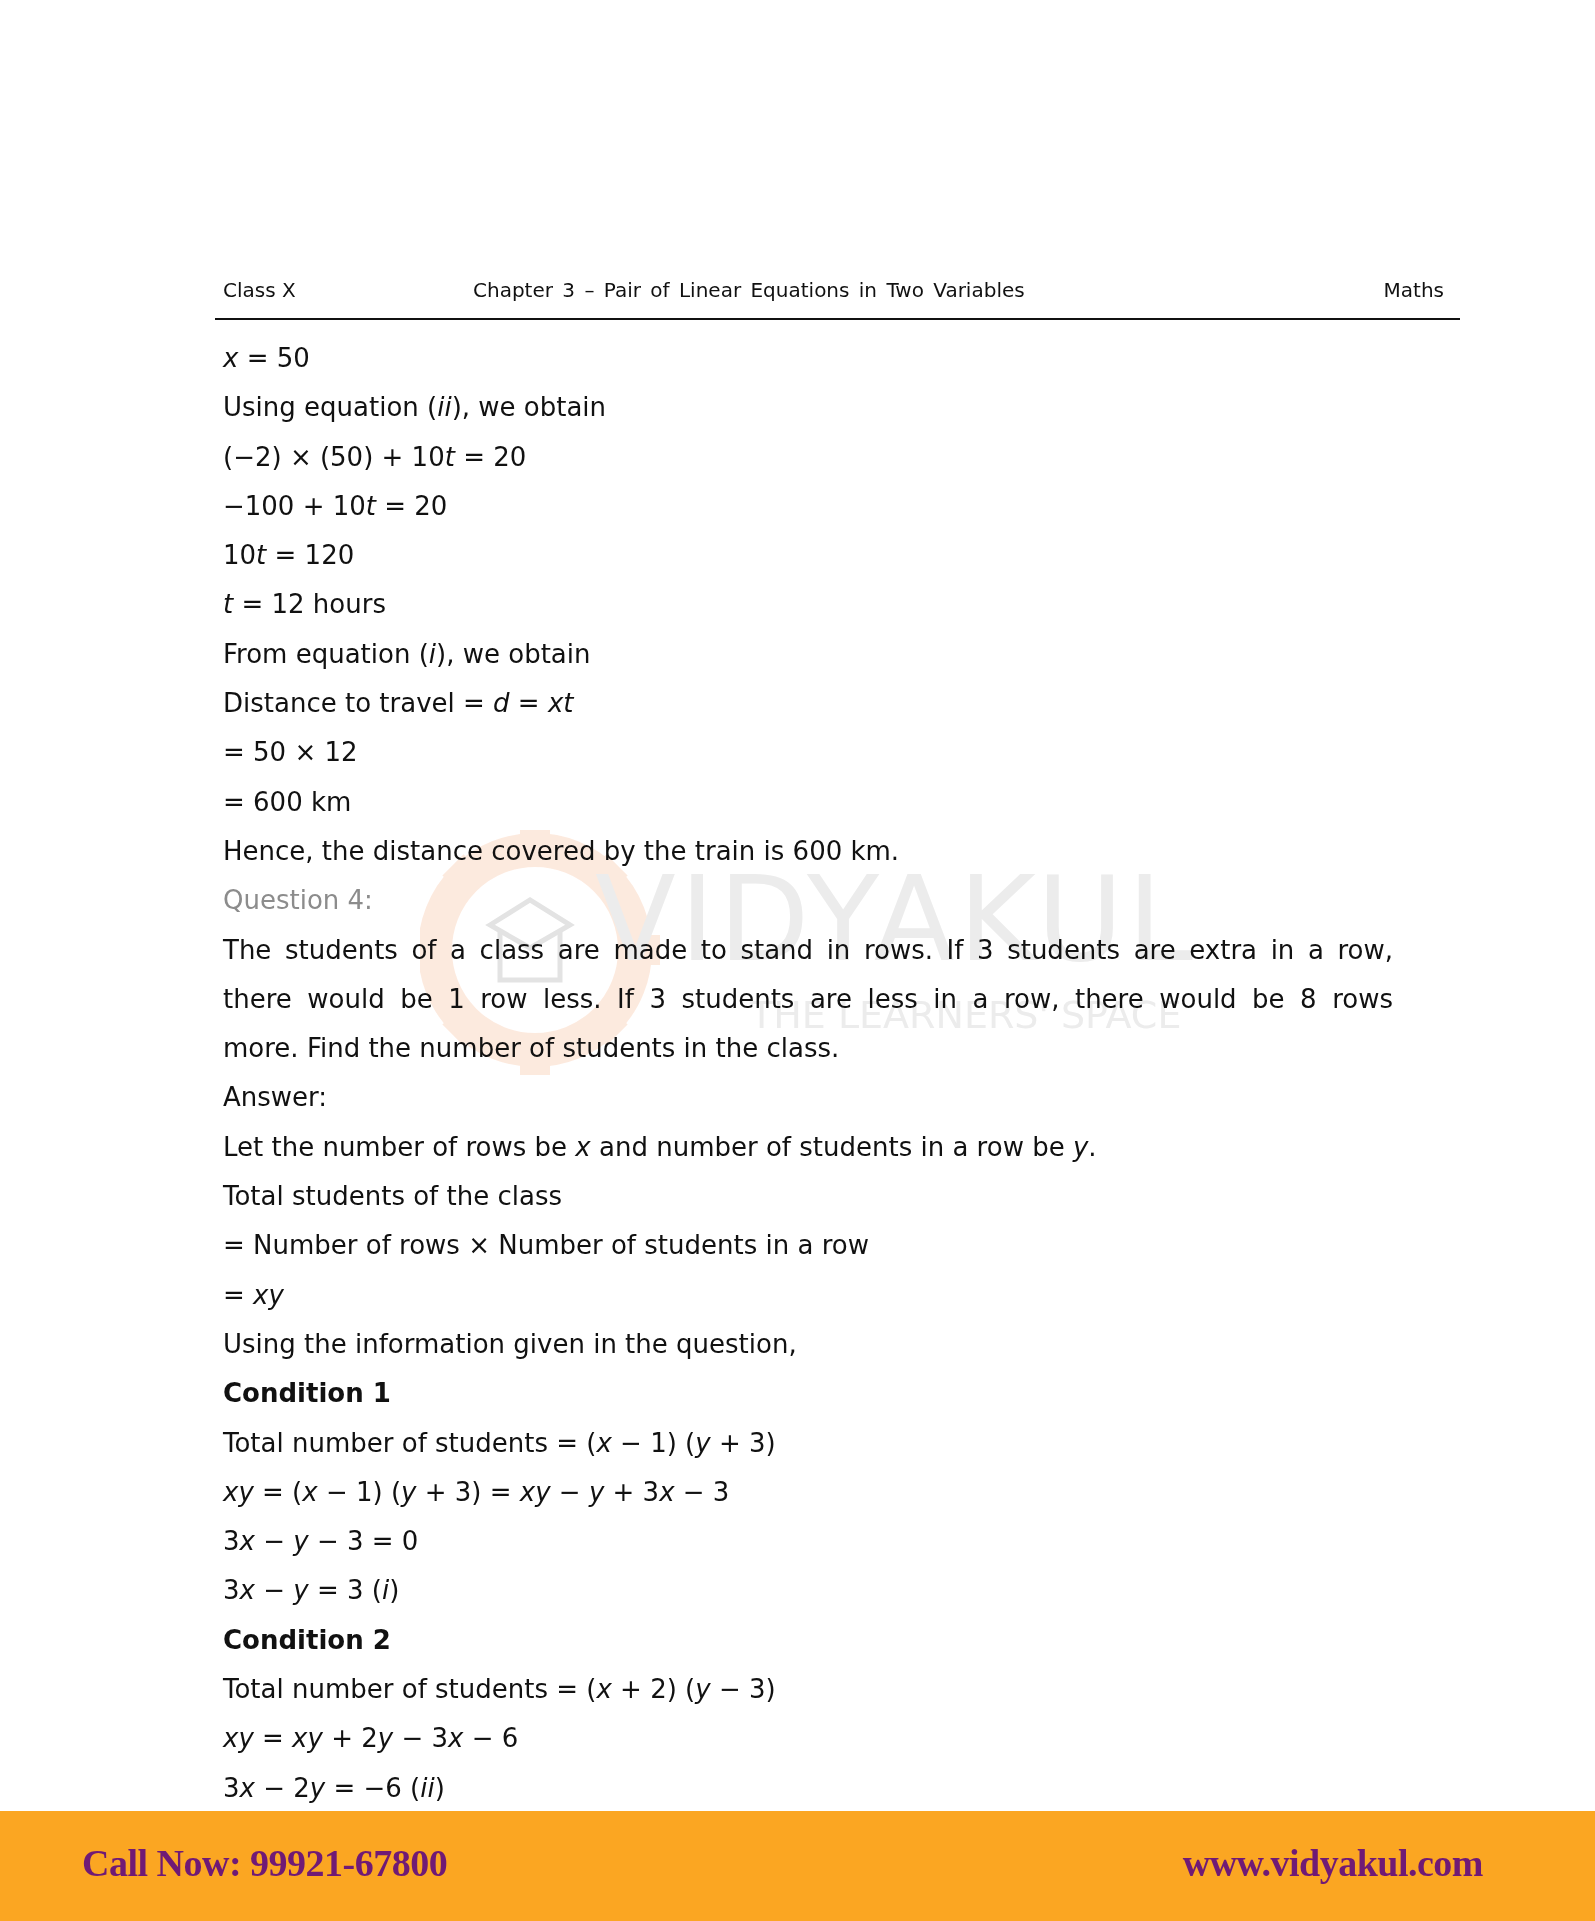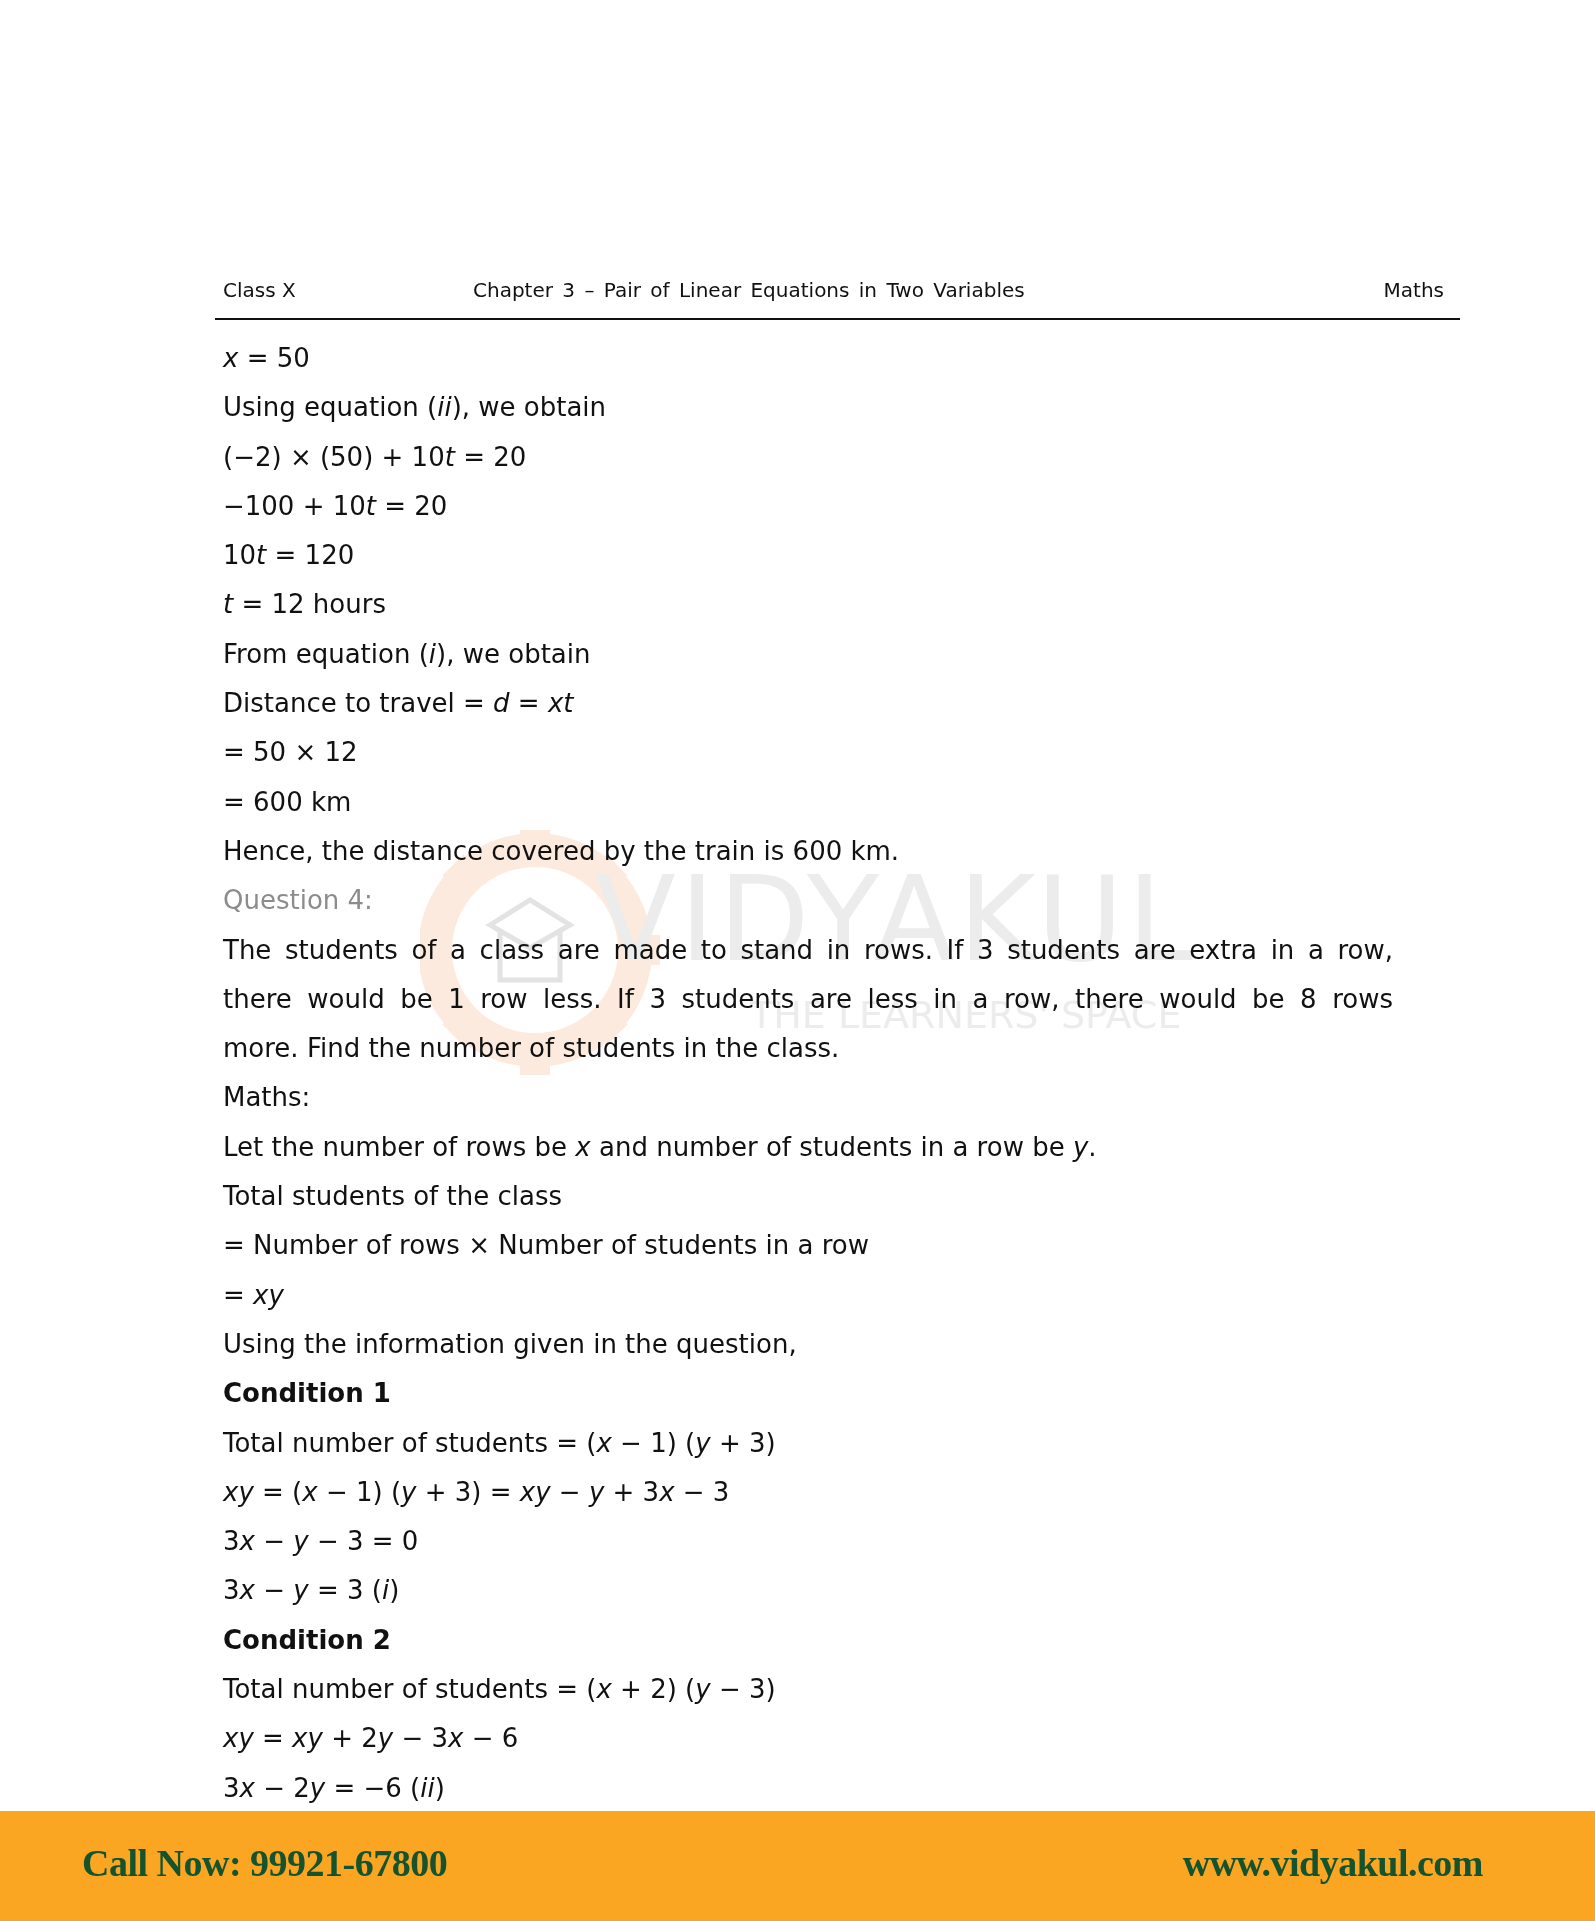--- a/index.html
+++ b/index.html
@@ -26,21 +26,21 @@
   .line { white-space: nowrap; height: 49.3px; }
   .para-line { height: 49.3px; text-align: justify; text-align-last: justify; white-space: nowrap; }
   .q-heading { font-weight: normal; color: #8c8c8c; }
   .bold { font-weight: bold; }
   i { font-style: italic; }
   .footer {
     position: absolute; left: 0; top: 1811px; width: 1595px; height: 110px; background: #fba622;
   }
   .footer span {
     position: absolute; top: 30px; font-family: "Liberation Serif", serif;
-    font-weight: bold; font-size: 38px; color: #14532d; letter-spacing: -0.5px;
+    font-weight: bold; font-size: 38px; color: #701a75; letter-spacing: -0.5px;
   }
   .f-left { left: 82px; }
   .f-right { right: 112px; margin-left: 12px; }
 </style>
 </head>
 <body>
 
 <div class="header">
   <span class="h-left">Class X</span>
   <span class="h-center">Chapter 3 – Pair of Linear Equations in Two Variables</span>
@@ -81,21 +81,21 @@
   <div class="line"><span>Distance to travel = </span><i>d</i><span> = </span><i>xt</i></div>
   <div class="line"><span>= 50 × 12</span></div>
   <div class="line"><span>= 600 km</span></div>
   <div class="line"><span>Hence, the distance covered by the train is 600 km.</span></div>
 
   <div class="line q-heading">Question 4:</div>
   <div class="para-line">The students of a class are made to stand in rows. If 3 students are extra in a row,</div>
   <div class="para-line">there would be 1 row less. If 3 students are less in a row, there would be 8 rows</div>
   <div class="line">more. Find the number of students in the class.</div>
 
-  <div class="line">Maths:</div>
+  <div class="line">Answer:</div>
   <div class="line math">Let the number of rows be <i>x</i> and number of students in a row be <i>y</i>.</div>
   <div class="line math">Total students of the class</div>
   <div class="line math">= Number of rows × Number of students in a row</div>
   <div class="line math">= <i>xy</i></div>
   <div class="line math">Using the information given in the question,</div>
 
   <div class="line bold">Condition 1</div>
   <div class="line math">Total number of students = (<i>x</i> − 1) (<i>y</i> + 3)</div>
   <div class="line math"><i>xy</i> = (<i>x</i> − 1) (<i>y</i> + 3) = <i>xy</i> − <i>y</i> + 3<i>x</i> − 3</div>
   <div class="line math">3<i>x</i> − <i>y</i> − 3 = 0</div>

